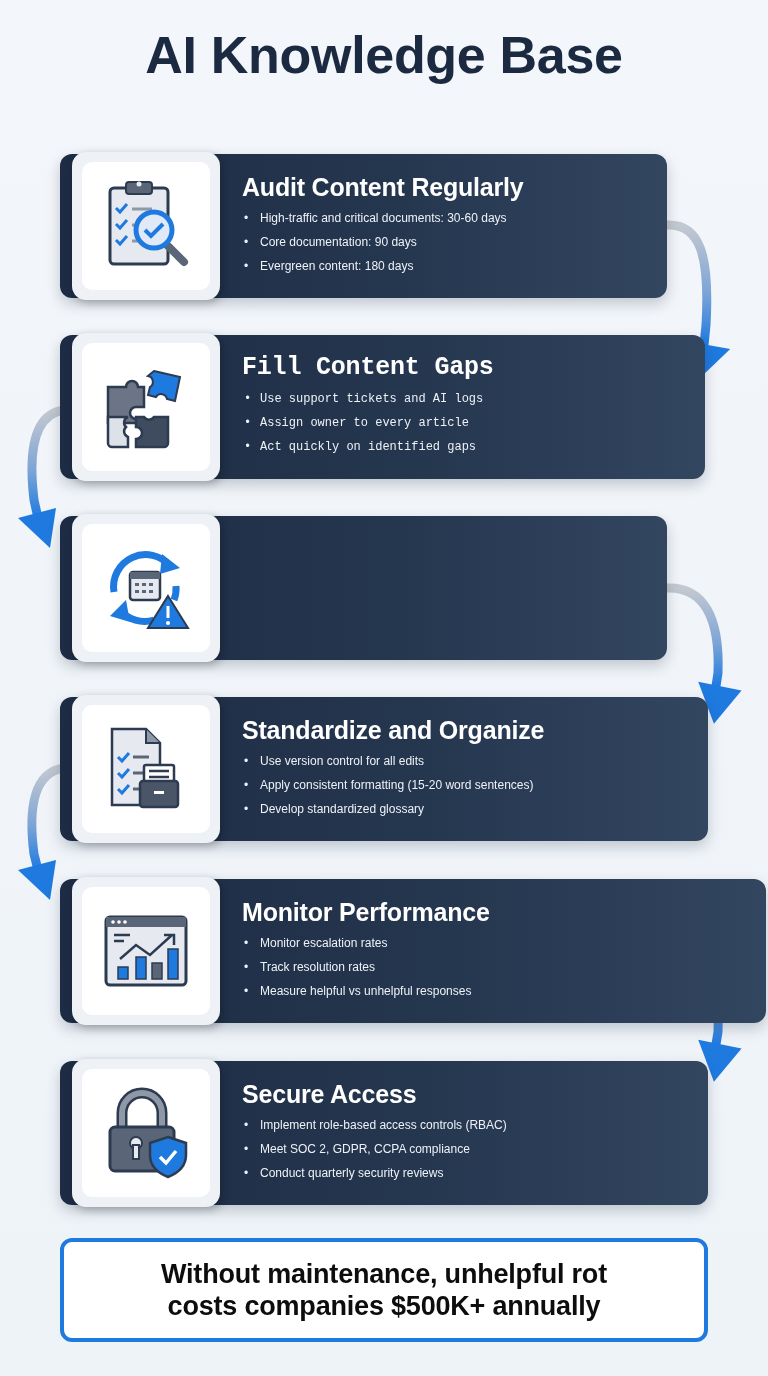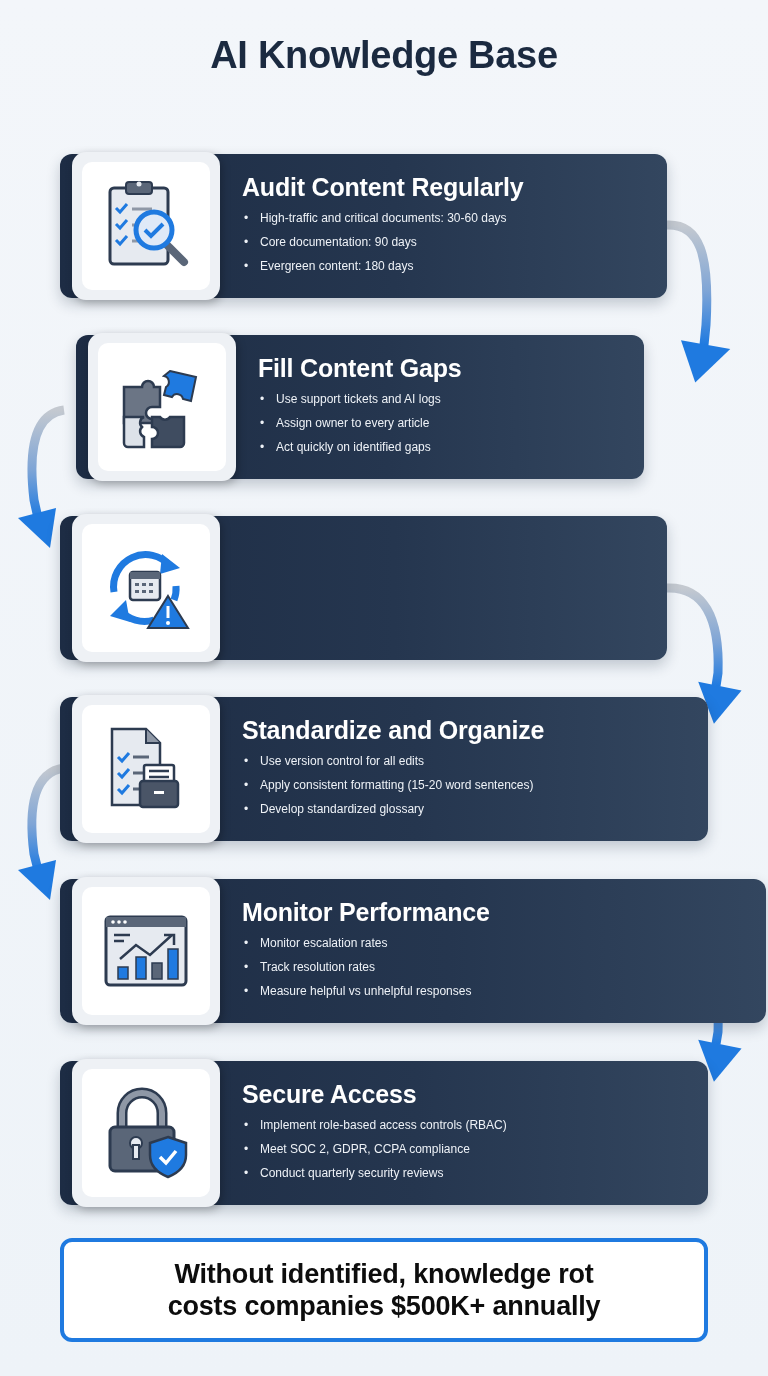--- a/index.html
+++ b/index.html
@@ -6,21 +6,21 @@
   html, body { width: 768px; height: 1376px; }
   body {
     background: linear-gradient(180deg, #f3f6fa 0%, #eef3f8 100%);
     font-family: "Liberation Sans", "DejaVu Sans", sans-serif;
     position: relative;
     overflow: hidden;
   }
   .title {
     position: absolute; left: 0; top: 30px; width: 768px;
     text-align: center; color: #1b2a40;
-    font-weight: 700; font-size: 38px; line-height: 50px;
+    font-weight: 700; font-size: 52px; line-height: 50px;
     letter-spacing: -0.3px;
   }
   .card {
     position: absolute;
     height: 144px;
     border-radius: 12px;
     background: linear-gradient(90deg, #1d2c44 0%, #25364f 55%, #33465f 100%);
     box-shadow: 0 6px 14px rgba(20,35,60,0.22);
   }
   .icon-tile {
@@ -122,21 +122,21 @@
   <div class="card-body">
     <div class="card-title">Audit Content Regularly</div>
     <ul class="card-list">
       <li>High-traffic and critical documents: 30-60 days</li>
       <li>Core documentation: 90 days</li>
       <li>Evergreen content: 180 days</li>
     </ul>
   </div>
 </div>
 
-<div class="card" style="left:76px;top:335px;width:568px;">
+<div class="card" style="left:60px;top:335px;width:645px;font-family:Liberation Mono, monospace;">
   <div class="icon-tile">
       <div class="icon-inner">
     <svg width="100" height="100" viewBox="0 0 100 100">
       <path d="M12 30 h18 a6 6 0 0 1 12 0 h6 v20 h-8 a6 6 0 0 0 0 12 h8 v4 H12 Z" fill="#6b7585" stroke="#2d3b50" stroke-width="2.5"></path>
       <path d="M12 60 h20 a6 6 0 0 0 -2 10 a6 6 0 0 0 2 10 v10 H16 a4 4 0 0 1 -4 -4 Z" fill="#dde2e9" stroke="#2d3b50" stroke-width="2.5"></path>
       <path d="M40 60 h8 a6 6 0 0 0 10 0 h14 v26 a4 4 0 0 1 -4 4 H40 v-8 a6 6 0 0 0 0 -12 Z" fill="#3f4c60" stroke="#2d3b50" stroke-width="2.5"></path>
       <path d="M58 14 l26 6 l-5 24 l-8 -2 a6 6 0 0 0 -11 -2 l-8 -2 l2 -8 a6 6 0 0 0 -2 -11 Z" fill="#1f7ae0" stroke="#2d3b50" stroke-width="2"></path>
     </svg>
   </div>
     </div>
@@ -250,16 +250,16 @@
     <ul class="card-list">
       <li>Implement role-based access controls (RBAC)</li>
       <li>Meet SOC 2, GDPR, CCPA compliance</li>
       <li>Conduct quarterly security reviews</li>
     </ul>
   </div>
 </div>
 
 <div class="footer-box">
   <div class="footer-text">
-    <div>Without identified, knowledge rot</div>
+    <div>Without maintenance, unhelpful rot</div>
     <div>costs companies $500K+ annually</div>
   </div>
 </div>
 
 </body></html>

